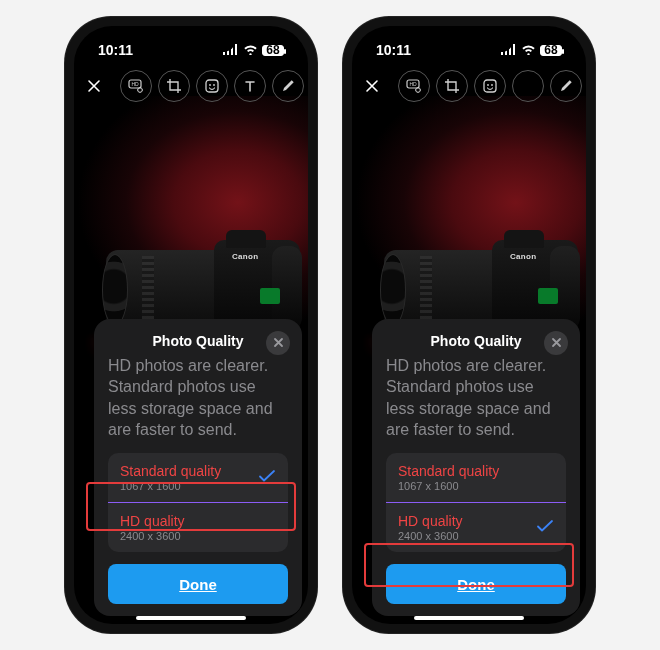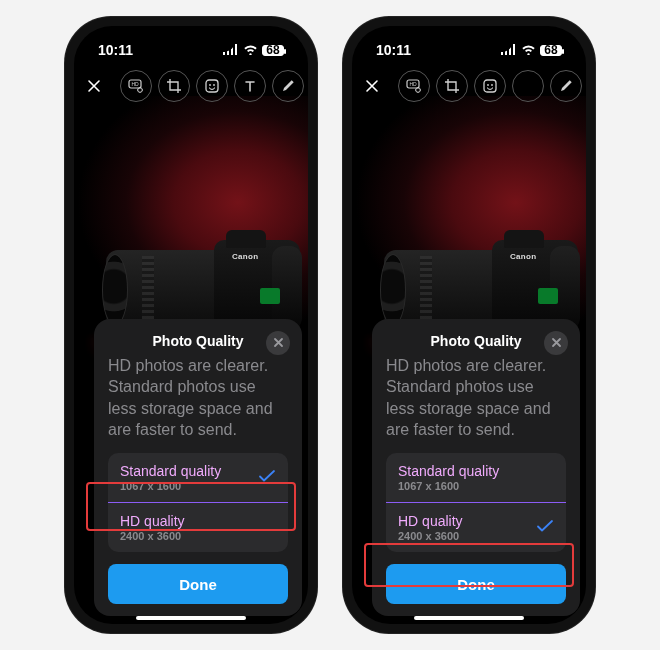--- a/index.html
+++ b/index.html
@@ -200,32 +200,33 @@
     background:#2b2b2d;border-radius:10px;overflow:hidden;margin-bottom:12px;
   }
   .opt {
     padding:10px 12px;
     display:flex;align-items:center;justify-content:space-between;
     cursor:pointer;
     position:relative;
   }
   .opt + .opt { border-top:1px solid #8b5cf6; }
   .opt-txt { display:flex;flex-direction:column;gap:1px;}
-  .opt-label { font-size:14px;color:#f0abfc;}
-  .opt-res { font-size:11px;color:#8a8a8e;font-weight:bold;}
+  .opt-label { font-size:14px;color:#ef4444;}
+  .opt-res { font-size:11px;color:#8a8a8e;}
   .check {
     color:#3b82f6;font-size:18px;font-weight:400;
   }
   .done-btn {
     width:100%;height:40px;border-radius:8px;
     background:#1d9bf0;
     color:#fff;font-size:15px;font-weight:600;
     display:flex;align-items:center;justify-content:center;
     cursor:pointer;
     border:none;
+    text-decoration:underline;
   }
   .home-ind {
     position:absolute;bottom:4px;left:50%;transform:translateX(-50%);
     width:110px;height:4px;border-radius:3px;background:#fff;z-index:30;
   }
   .hl {
     position:absolute;
     border:2px solid #e43b3b;
     border-radius:4px;
     z-index:40;

